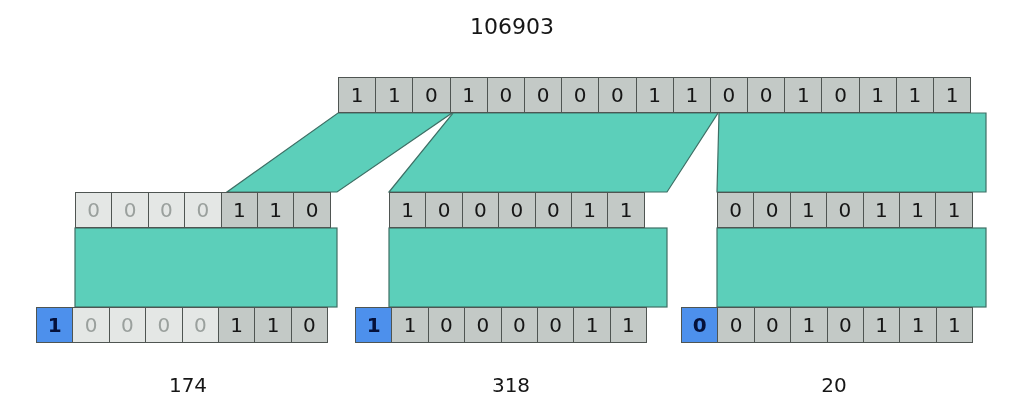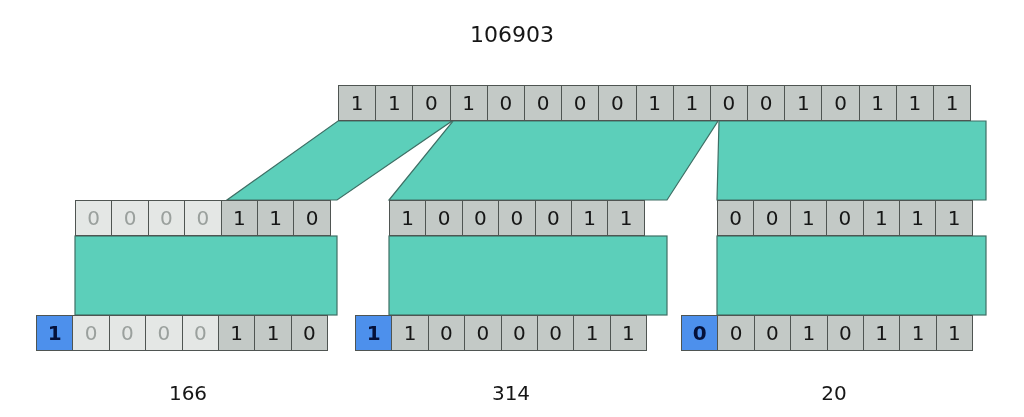--- a/index.html
+++ b/index.html
@@ -9,21 +9,21 @@
   }
   body {
     width: 1024px;
     height: 417px;
     font-family: "DejaVu Sans", "Liberation Sans", sans-serif;
     position: relative;
     overflow: hidden;
   }
   #stage {
     position: absolute;
-    left: 0; top: 8px;
+    left: 0; top: 0;
     width: 1024px;
     height: 384px;
   }
   #connectors {
     position: absolute;
     left: 0; top: 0;
     width: 1024px;
     height: 417px;
     pointer-events: none;
   }
@@ -165,17 +165,17 @@
       <div class="cell lead" style="width: 37.4px;">0</div>
       <div class="cell" style="width: 37.4px;">0</div>
       <div class="cell" style="width: 37.4px;">0</div>
       <div class="cell" style="width: 37.4px;">1</div>
       <div class="cell" style="width: 37.4px;">0</div>
       <div class="cell" style="width: 37.4px;">1</div>
       <div class="cell" style="width: 37.4px;">1</div>
       <div class="cell" style="width: 37.4px;">1</div>
     </div>
 
-  <div class="caption" style="left:188px; top:373px; transform:translateX(-50%);">166</div>
-  <div class="caption" style="left:511px; top:373px; transform:translateX(-50%);">314</div>
+  <div class="caption" style="left:188px; top:373px; transform:translateX(-50%);">174</div>
+  <div class="caption" style="left:511px; top:373px; transform:translateX(-50%);">318</div>
   <div class="caption" style="left:834px; top:373px; transform:translateX(-50%);">20</div>
 
 </div>
 
 </body></html>

